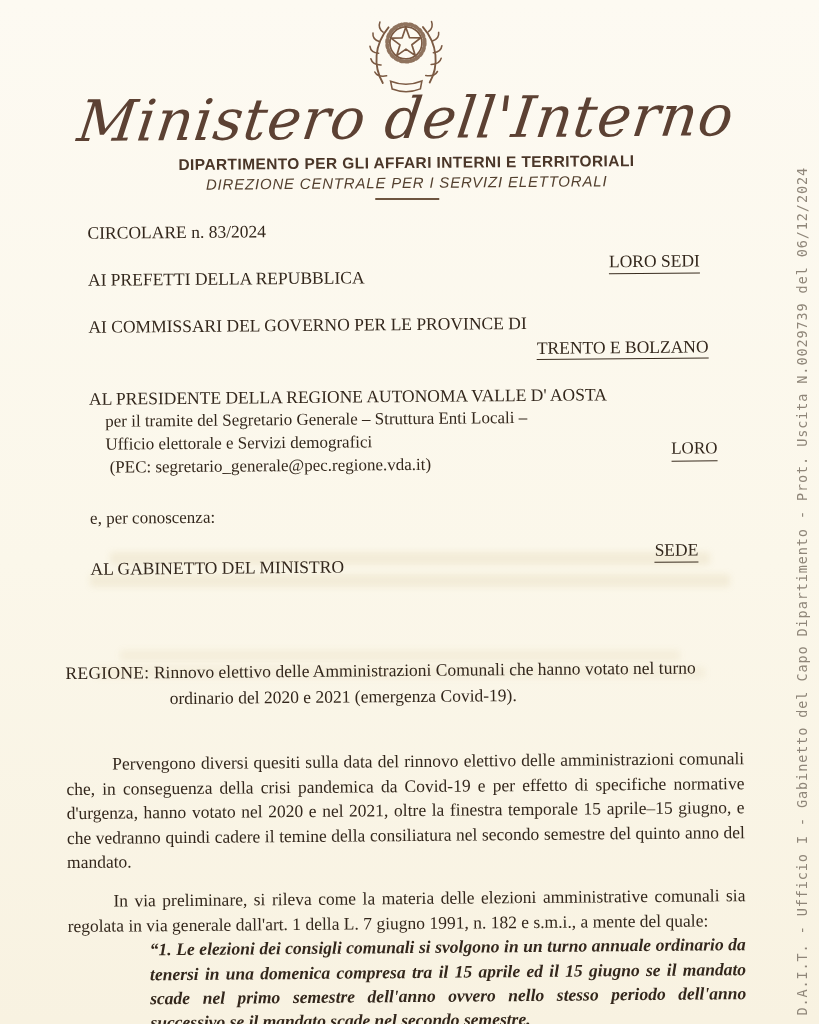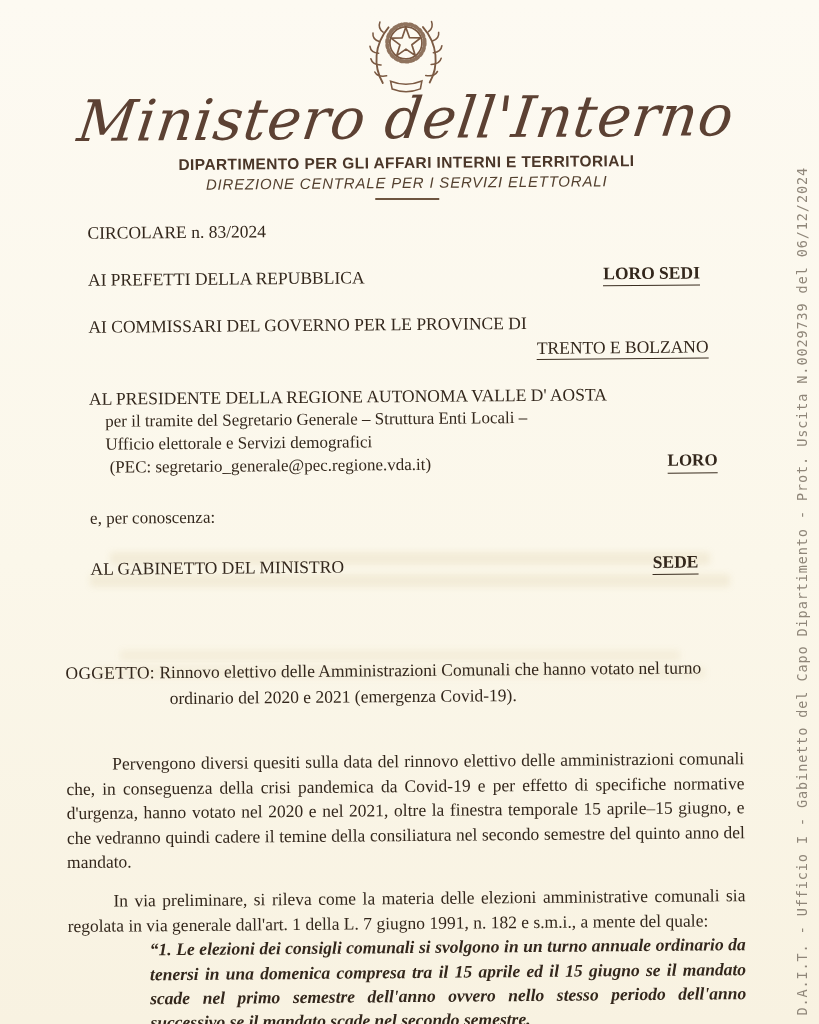--- a/index.html
+++ b/index.html
@@ -35,24 +35,23 @@
     font-style:italic;font-size:15px;letter-spacing:0.8px;
     color:#53402f;margin-top:2px;
   }
   .header-rule{width:64px;height:2px;background:#6d543f;margin:7px auto 0;transform:rotate(0.6deg);}
   
   .content{padding:0 77px 0 64px;font-size:17.5px;}
   .addr-block{margin-left:26px;}
   .circ-number{margin:20px 0 0;font-size:17.5px;}
   .addr-row{position:relative;margin-top:26px;}
   .place{
-    position:absolute;right:40px;bottom:0;
+    position:absolute;right:40px;bottom:12px;
     border-bottom:1.5px solid #3a2d20;padding-bottom:1px;
     white-space:nowrap;
-    font-weight:bold;
   }
   .place-line{text-align:right;padding-right:32px;margin-top:4px;}
   .place-inline{
     border-bottom:1.5px solid #3a2d20;padding-bottom:1px;white-space:nowrap;
   }
   .addr-sub{margin-left:16px;line-height:23px;font-size:17px;}
   .addr-sub2{margin-left:20px;line-height:23px;font-size:17px;position:relative;}
   .cc-intro{margin-top:30px;font-size:17px;}
   .cc-row{position:relative;margin-top:30px;}
   
@@ -158,21 +157,21 @@
         </div>
 
         <p class="cc-intro">e, per conoscenza:</p>
 
         <div class="cc-row">
           <span>AL GABINETTO DEL MINISTRO</span>
           <span class="place" style="right:44px;">SEDE</span>
         </div>
       </div>
 
-      <p class="subject"><span class="obj-label">OGGETTO:</span> <span>Rinnovo elettivo delle Amministrazioni Comunali che hanno votato nel turno ordinario del 2020 e 2021 (emergenza Covid-19).</span></p>
+      <p class="subject"><span class="obj-label">REGIONE:</span> <span>Rinnovo elettivo delle Amministrazioni Comunali che hanno votato nel turno ordinario del 2020 e 2021 (emergenza Covid-19).</span></p>
 
       <p class="para para1">Pervengono diversi quesiti sulla data del rinnovo elettivo delle amministrazioni comunali che, in conseguenza della crisi pandemica da Covid-19 e per effetto di specifiche normative d'urgenza, hanno votato nel 2020 e nel 2021, oltre la finestra temporale 15 aprile–15 giugno, e che vedranno quindi cadere il temine della consiliatura nel secondo semestre del quinto anno del mandato.</p>
 
       <p class="para para2">In via preliminare, si rileva come la materia delle elezioni amministrative comunali sia regolata in via generale dall'art. 1 della L. 7 giugno 1991, n. 182 e s.m.i., a mente del quale:</p>
 
       <p class="quote">“1. Le elezioni dei consigli comunali si svolgono in un turno annuale ordinario da tenersi in una domenica compresa tra il 15 aprile ed il 15 giugno se il mandato scade nel primo semestre dell'anno ovvero nello stesso periodo dell'anno successivo se il mandato scade nel secondo semestre.</p>
 
     </div>
   </div>
 

